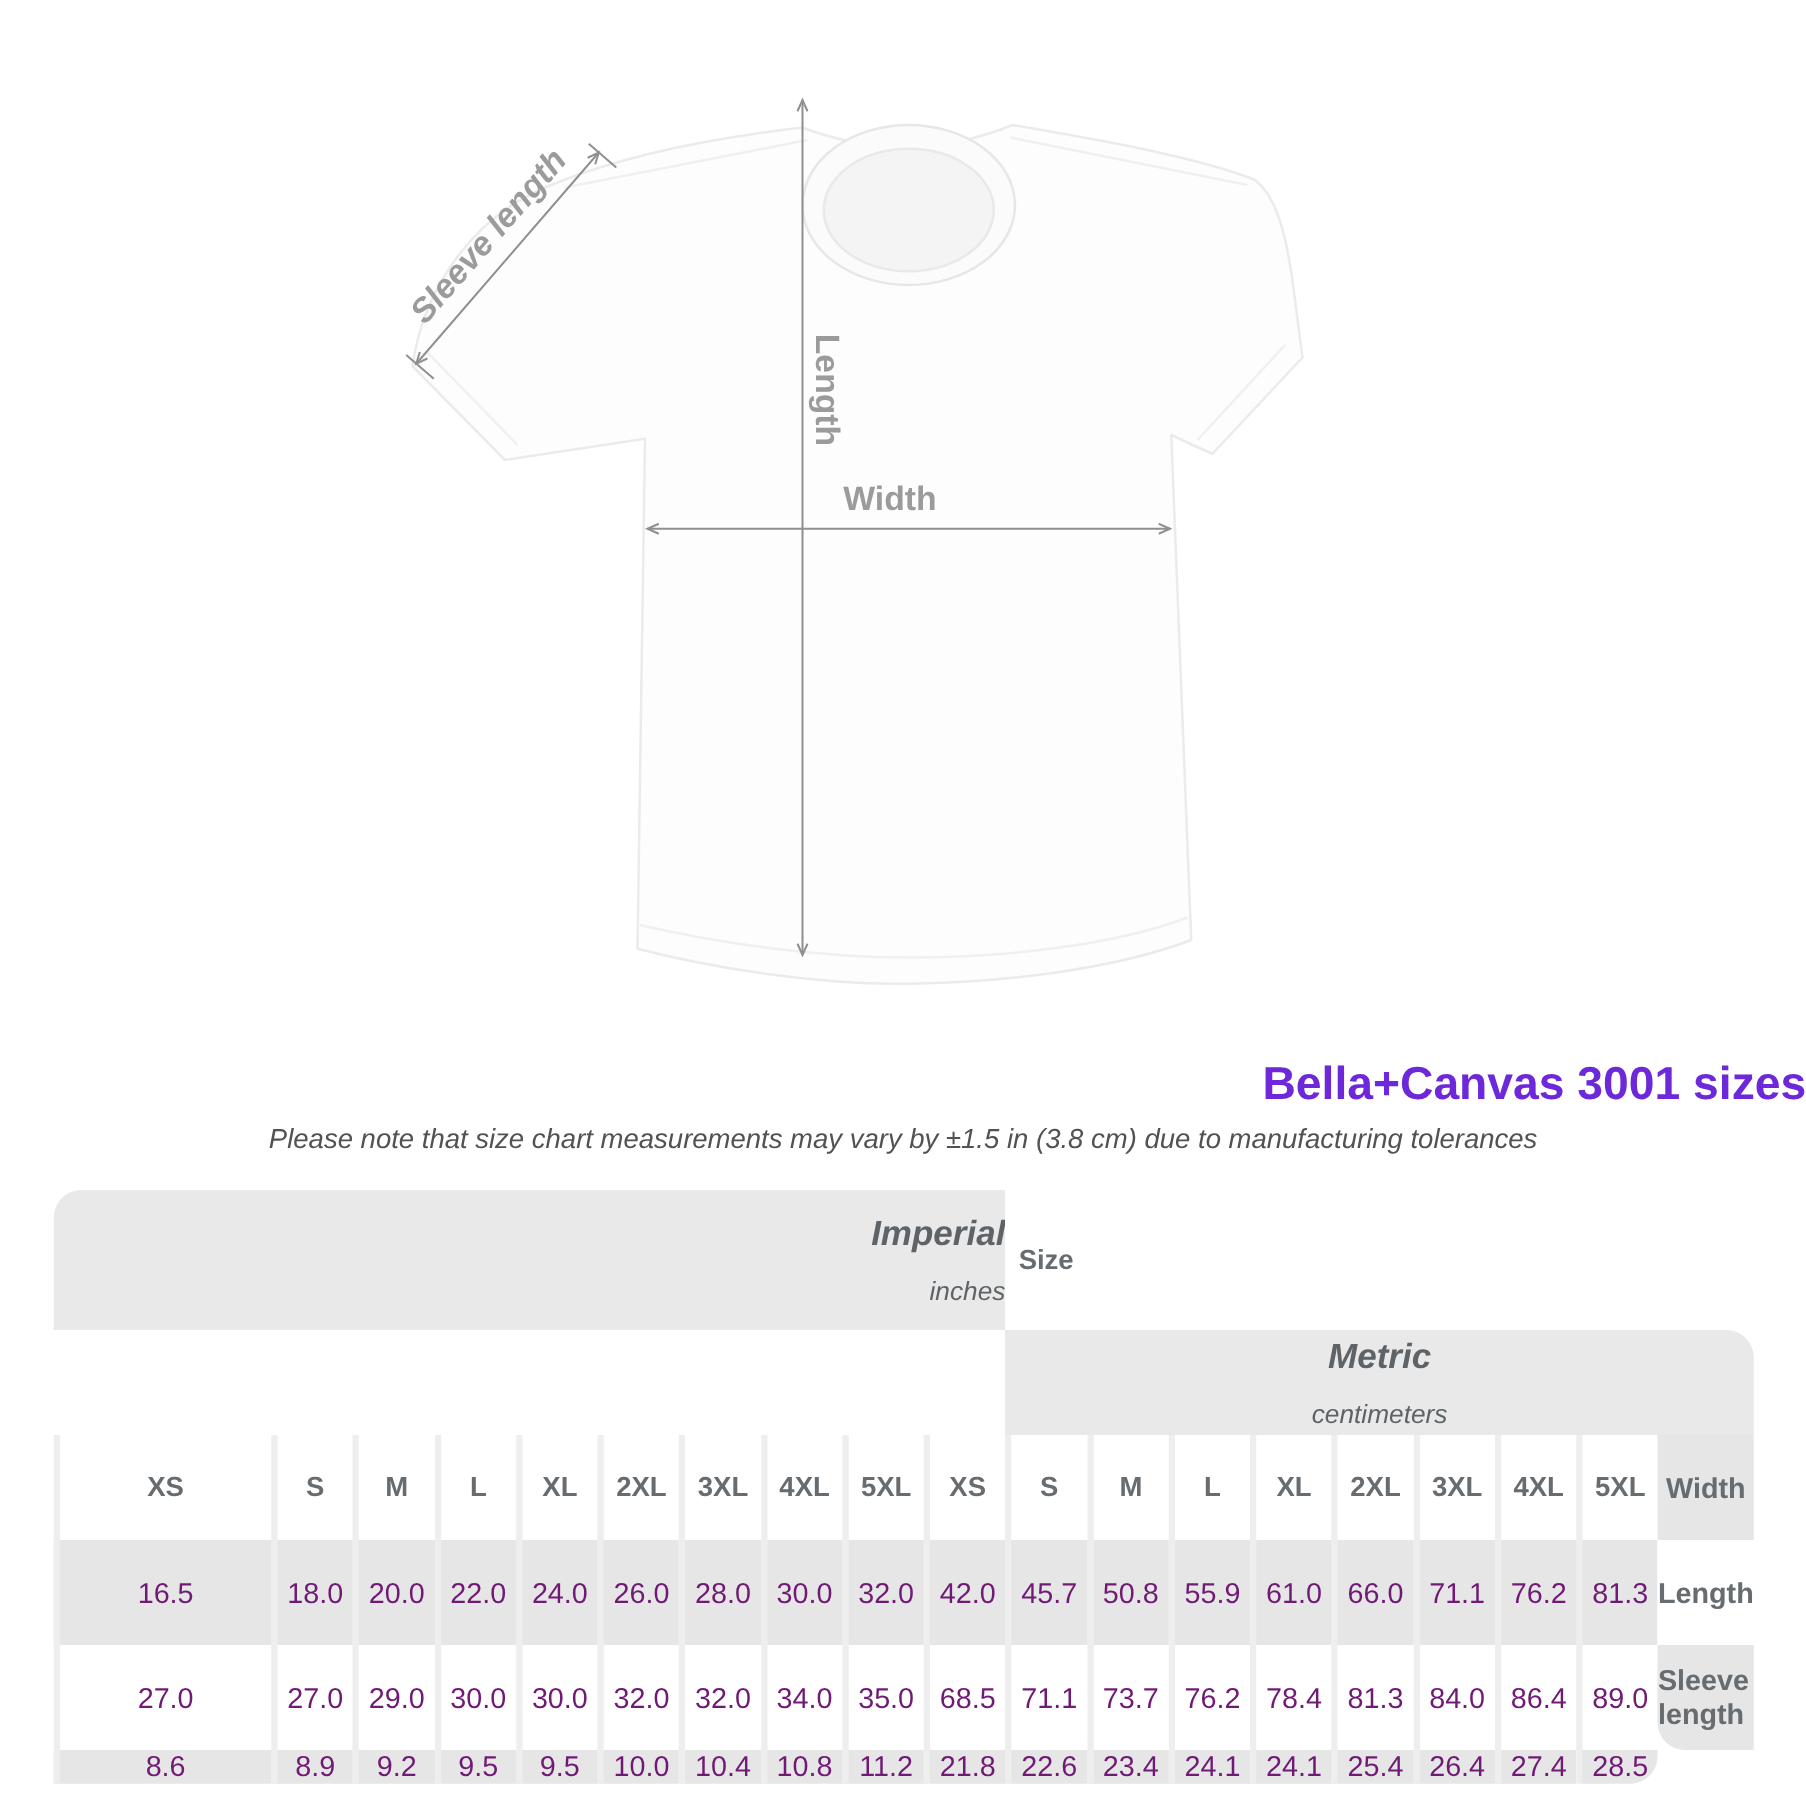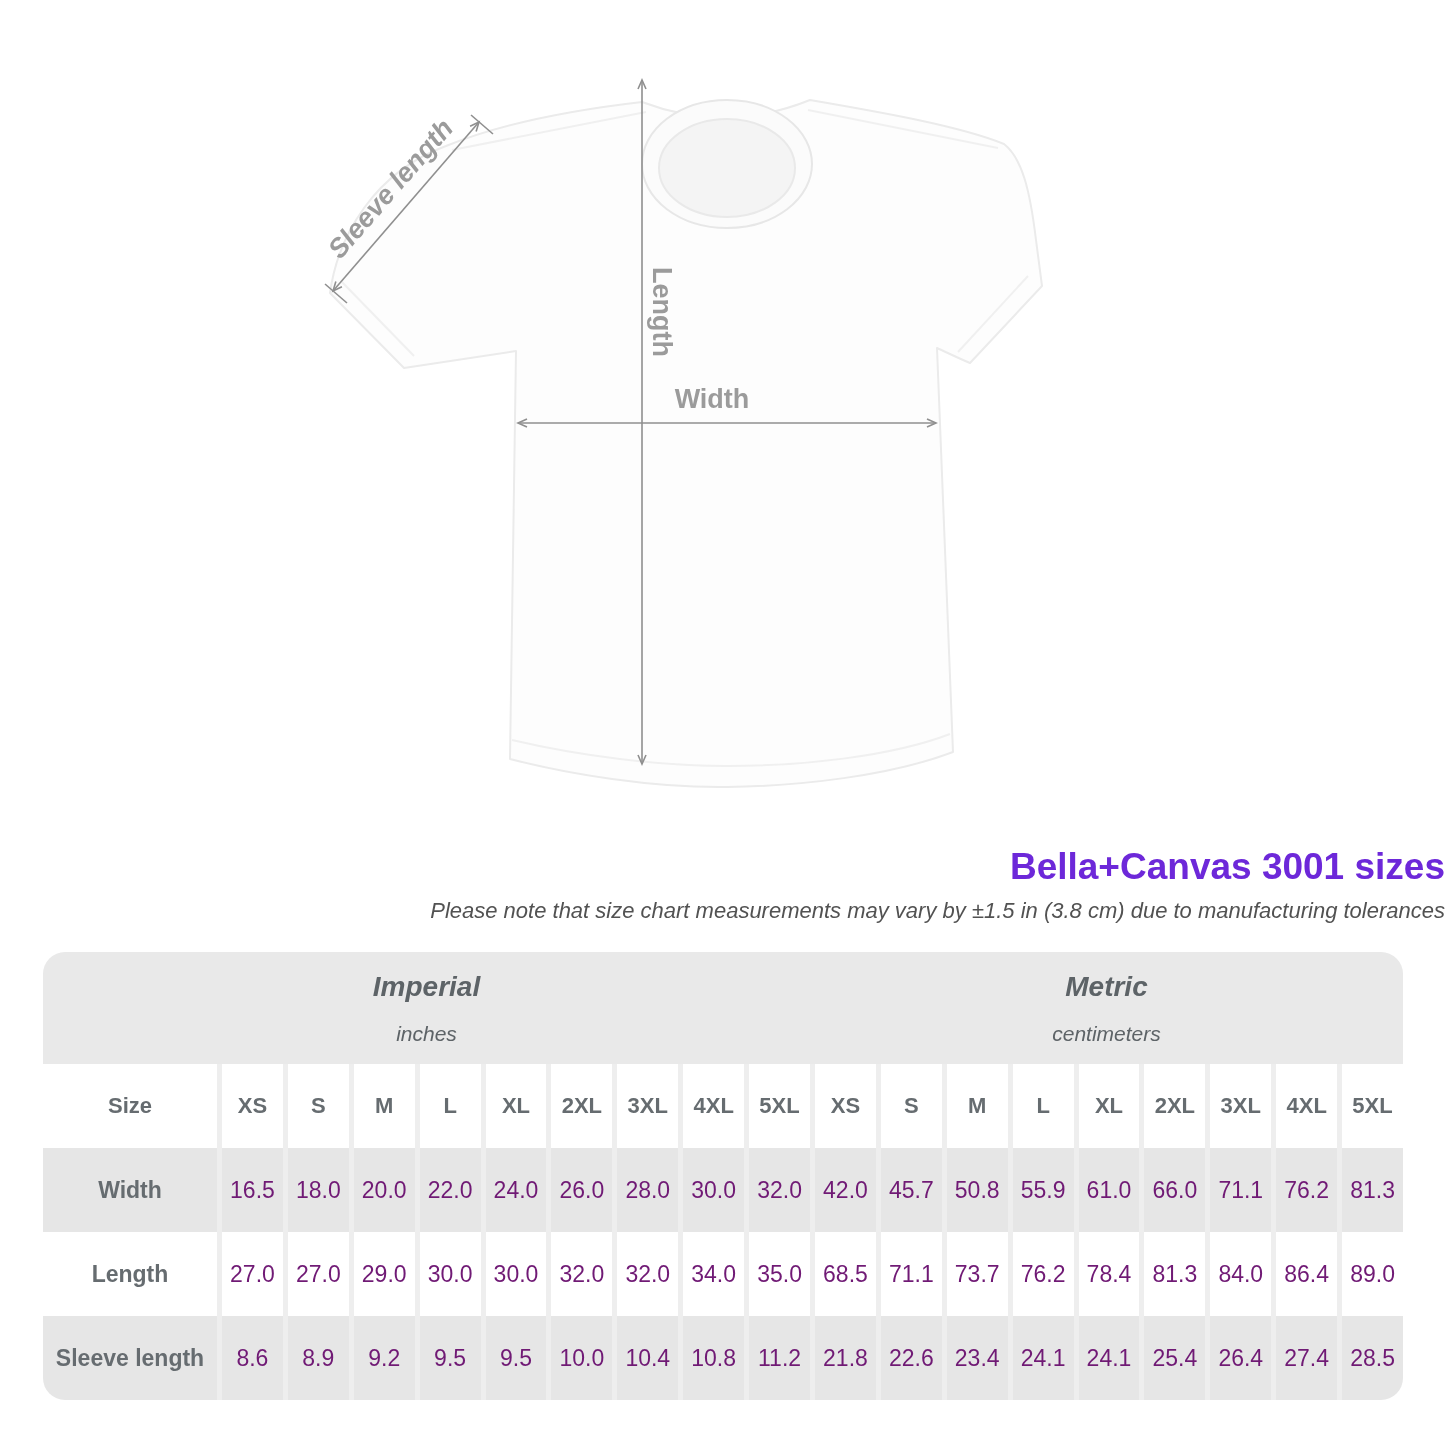--- a/index.html
+++ b/index.html
@@ -10,30 +10,30 @@
   
   .diagram{position:absolute;left:280px;top:60px;width:780px;height:740px;}
   .shirt{fill:#fdfdfd;stroke:#ebebeb;stroke-width:2;stroke-linejoin:round;}
   .seam{fill:none;stroke:#f0f0f0;stroke-width:2;}
   .arrow{stroke:#8f8f8f;stroke-width:1.6;fill:none;}
   .dlabel{fill:#9b9b9b;font-weight:bold;font-size:27px;}
   .it{font-style:italic;}
   
   .title{position:absolute;left:0;top:846px;width:100%;text-align:right;
          font-weight:bold;font-size:37px;color:#6d28d9;}
-  .note{position:absolute;left:0;top:898px;width:100%;text-align:right;
+  .note{position:absolute;left:0;top:898px;width:100%;text-align:center;
         font-style:italic;font-size:22px;color:#525252;}
   
   .tbl{position:absolute;left:43px;top:952px;width:1360px;
        display:grid;grid-template-columns:174px repeat(18,1fr);
        grid-template-rows:112px 84px 84px 84px 84px;}
   .c{display:flex;align-items:center;justify-content:center;background:#ffffff;
      box-sizing:border-box;}
   .band{background:#e9e9e9;flex-direction:column;gap:7px;}
-  .band-imperial{grid-column:1/11;}
+  .band-imperial{grid-column:1/11;align-items:flex-end;}
   .band-metric{grid-column:11/20;}
   .band .name{font-weight:bold;font-style:italic;font-size:28px;color:#5d6367;}
   .band .unit{font-style:italic;font-size:21px;color:#5d6367;margin-top:12px;}
   .tl{border-top-left-radius:22px;}
   .tr{border-top-right-radius:22px;}
   .blr{border-bottom-left-radius:22px;}
   .brr{border-bottom-right-radius:22px;}
   .h{font-weight:bold;font-size:22px;color:#666c70;}
   .lab{font-weight:bold;font-size:23px;color:#666c70;}
   .v{font-size:23px;color:#701a75;}
@@ -88,26 +88,26 @@
 
 <div class="title">Bella+Canvas 3001 sizes</div>
 <div class="note">Please note that size chart measurements may vary by ±1.5 in (3.8 cm) due to manufacturing tolerances</div>
 
 <div class="tbl">
 
   <div class="c band band-imperial tl">
     <span class="name">Imperial</span>
     <span class="unit">inches</span>
   </div>
+  <div class="c h">Size</div>
+
   <div class="c band band-metric tr">
     <span class="name">Metric</span>
     <span class="unit">centimeters</span>
   </div>
-
-  <div class="c h">Size</div>
   <div class="c h sep">XS</div>
   <div class="c h sep">S</div>
   <div class="c h sep">M</div>
   <div class="c h sep">L</div>
   <div class="c h sep">XL</div>
   <div class="c h sep">2XL</div>
   <div class="c h sep">3XL</div>
   <div class="c h sep">4XL</div>
   <div class="c h sep">5XL</div>
   <div class="c h sep">XS</div>

